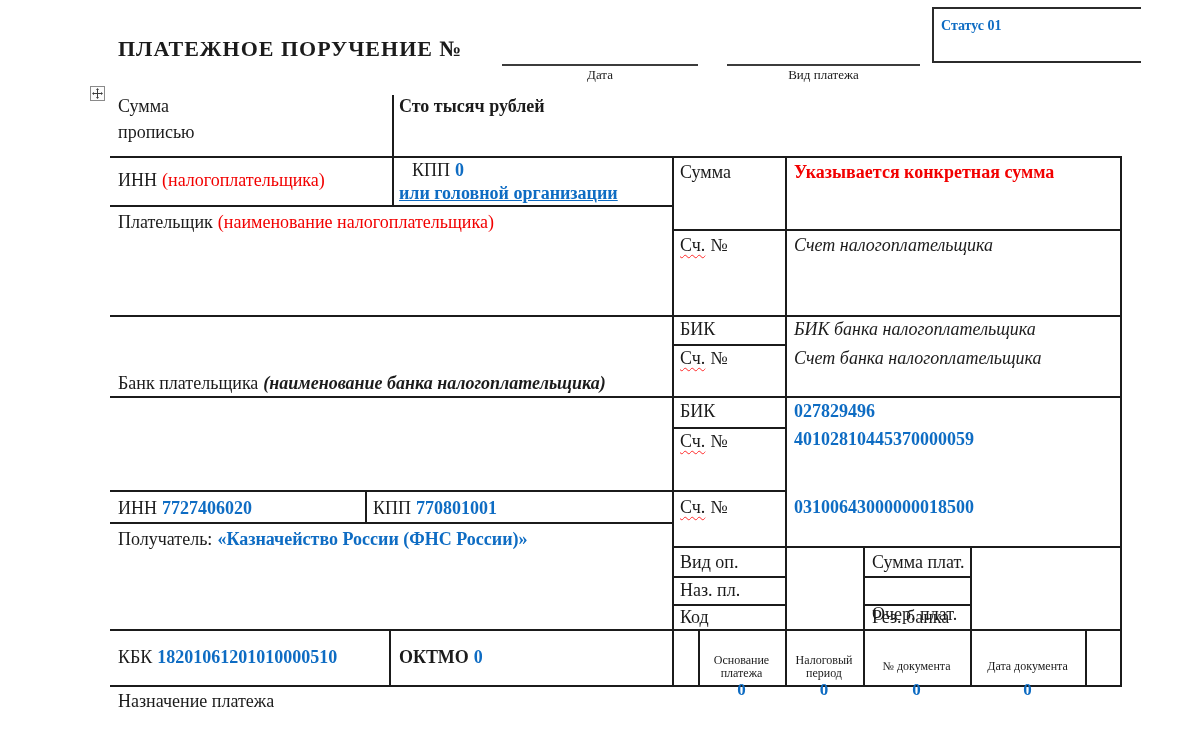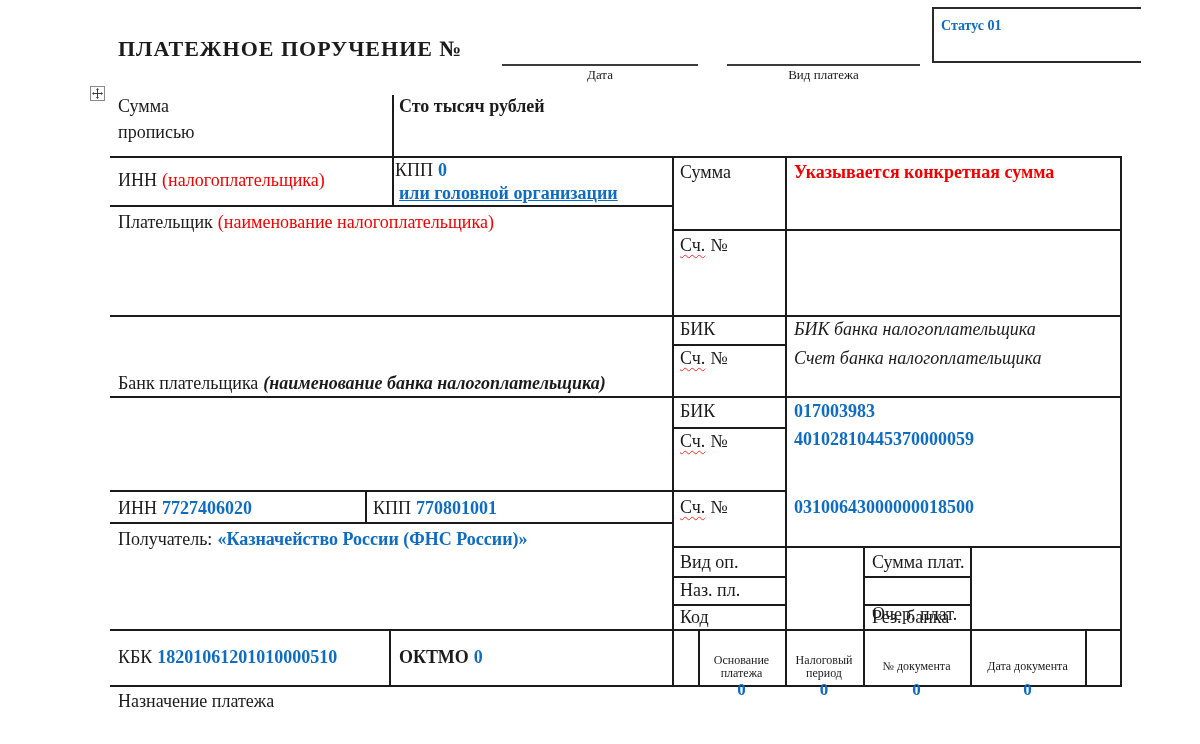--- a/index.html
+++ b/index.html
@@ -78,21 +78,21 @@
   <div class="vl" style="left:698px;top:629px;height:58px;"></div>
   <div class="vl" style="left:1085px;top:629px;height:58px;"></div>
 
   <div class="t" style="left:118px;top:95px;">Сумма</div>
   <div class="t" style="left:118px;top:121px;">прописью</div>
   <div class="t b" style="left:399px;top:95px;">Сто тысяч рублей</div>
 
   <div class="t" style="left:118px;top:169px;">
     <span class="mr">ИНН</span><span class="red">(налогоплательщика)</span>
   </div>
-  <div class="t" style="left:395px;top:159px;text-align:center;">
+  <div class="t" style="left:412px;top:159px;text-align:center;">
     <span class="mr">КПП</span><span class="b blue">0</span>
   </div>
   <div class="t b blue" style="left:399px;top:182px;text-decoration:underline;">или головной организации</div>
 
   <div class="t" style="left:118px;top:211px;">
     <span class="mr">Плательщик</span><span class="red">(наименование налогоплательщика)</span>
   </div>
 
   <div class="t" style="left:118px;top:372px;">
     <span class="mr">Банк плательщика</span><span class="bi">(наименование банка налогоплательщика)</span>
@@ -134,23 +134,24 @@
     <span class="sch mr">Сч.</span><span>№</span>
   </div>
   <div class="t" style="left:680px;top:551px;">Вид оп.</div>
   <div class="t" style="left:680px;top:579px;">Наз. пл.</div>
   <div class="t" style="left:680px;top:606px;">Код</div>
   <div class="t" style="left:872px;top:551px;">Сумма плат.</div>
   <div class="t" style="left:872px;top:579px;margin-top:24px;">Очер. плат.</div>
   <div class="t" style="left:872px;top:606px;">Рез. банка</div>
 
   <div class="t b red" style="left:794px;top:161px;">Указывается конкретная сумма</div>
+  <div class="t i" style="left:794px;top:234px;">Счет налогоплательщика</div>
   <div class="t i" style="left:794px;top:318px;">БИК банка налогоплательщика</div>
   <div class="t i" style="left:794px;top:347px;">Счет банка налогоплательщика</div>
-  <div class="t b blue" style="left:794px;top:400px;">017003983</div>
+  <div class="t b blue" style="left:794px;top:400px;">027829496</div>
   <div class="t b blue" style="left:794px;top:428px;">40102810445370000059</div>
   <div class="t b blue" style="left:794px;top:496px;">03100643000000018500</div>
 
   <div class="cellbox" style="left:700px;width:83px;">
     <div class="hdr wrap">Основание платежа</div>
     <div class="val">0</div>
   </div>
   <div class="cellbox" style="left:787px;width:74px;">
     <div class="hdr wrap">Налоговый период</div>
     <div class="val">0</div>

